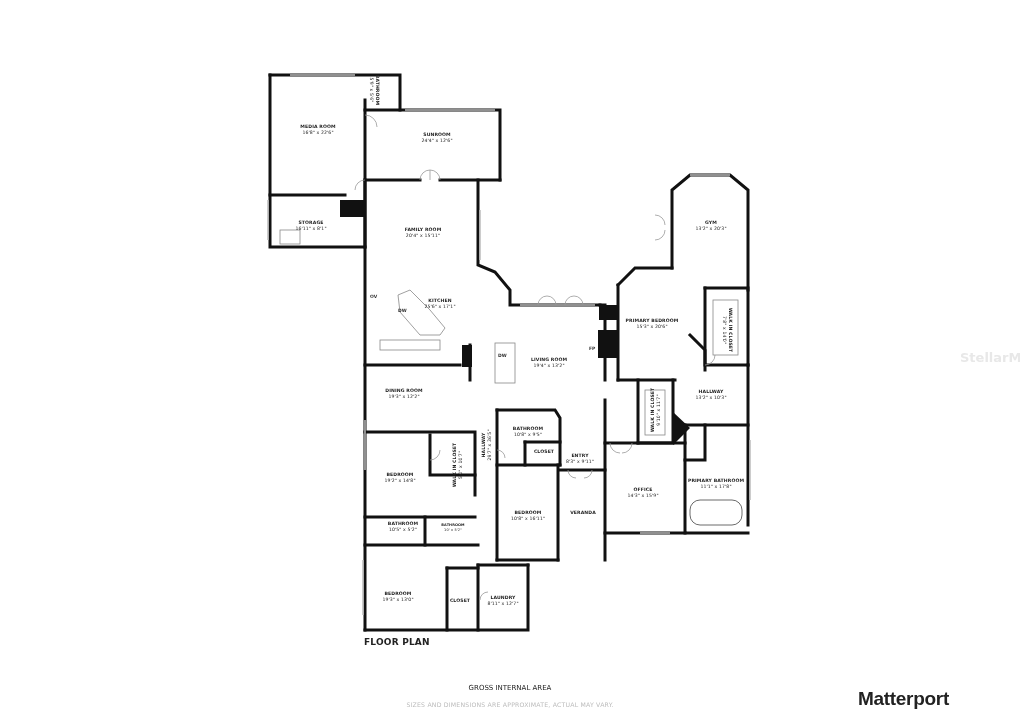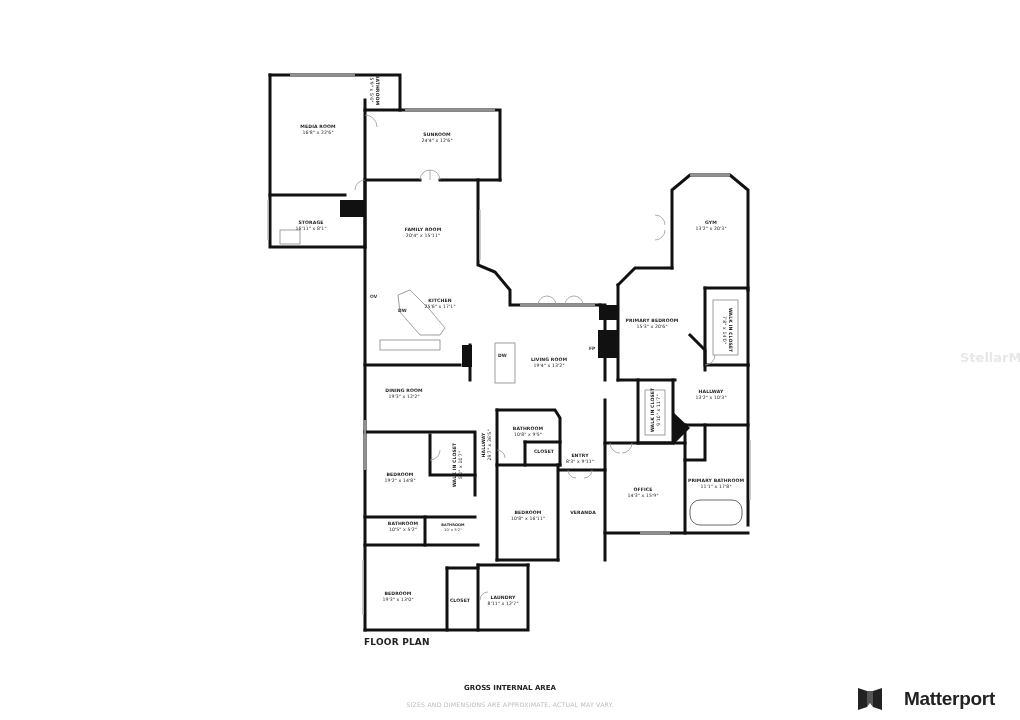--- a/index.html
+++ b/index.html
@@ -5,25 +5,25 @@
   html, body { margin:0; padding:0; background:#ffffff; }
   body { width:1020px; height:720px; position:relative; overflow:hidden; font-family:"DejaVu Sans", sans-serif; }
   #plan { position:absolute; left:0; top:0; width:1020px; height:720px; }
   .room-label { position:absolute; text-align:center; font-size:4.6px; line-height:6px; color:#222; letter-spacing:0.1px; white-space:nowrap; transform:translate(-50%,-50%); font-family:"DejaVu Sans", sans-serif; }
   .room-label .nm { display:block; font-weight:bold; }
   .room-label .dm { display:block; }
   .room-label.vert { transform:translate(-50%,-50%) rotate(90deg); }
   .room-label.vertm { transform:translate(-50%,-50%) rotate(-90deg); }
   .fp-title { position:absolute; left:364px; top:637px; font-size:9px; color:#222; font-weight:bold; letter-spacing:0.2px; }
   .gia { position:absolute; left:0; width:1020px; text-align:center; color:#222; font-size:7px; }
-  .gia.l1 { top:684px;font-weight:bold; }
+  .gia.l1 { top:684px; }
   .gia.l2 { top:692px; }
   .gia.l3 { top:701px; color:#bbb; font-size:6.2px; letter-spacing:0.2px; }
   .watermark { position:absolute; left:960px; top:350px; color:#e8e8e8; font-size:13px; font-weight:bold; }
-  .brand { position:absolute; left:858px; top:684px; height:26px; display:flex; align-items:flex-end; gap:22px; }
+  .brand { position:absolute; left:858px; top:684px; height:26px; display:flex; align-items:flex-end; gap:4px;flex-direction:column; }
   .brand-name { font-size:19px; font-weight:bold; color:#222; font-family:"Liberation Sans", sans-serif; letter-spacing:-0.3px; }
   .equip { position:absolute; font-size:4.5px; color:#333; font-weight:bold; }
 </style>
 </head>
 <body>
 
 <div id="plan">
   <svg width="1020" height="720" viewBox="0 0 1020 720">
     <g stroke="#111" stroke-width="3" fill="none" stroke-linecap="square">
 

